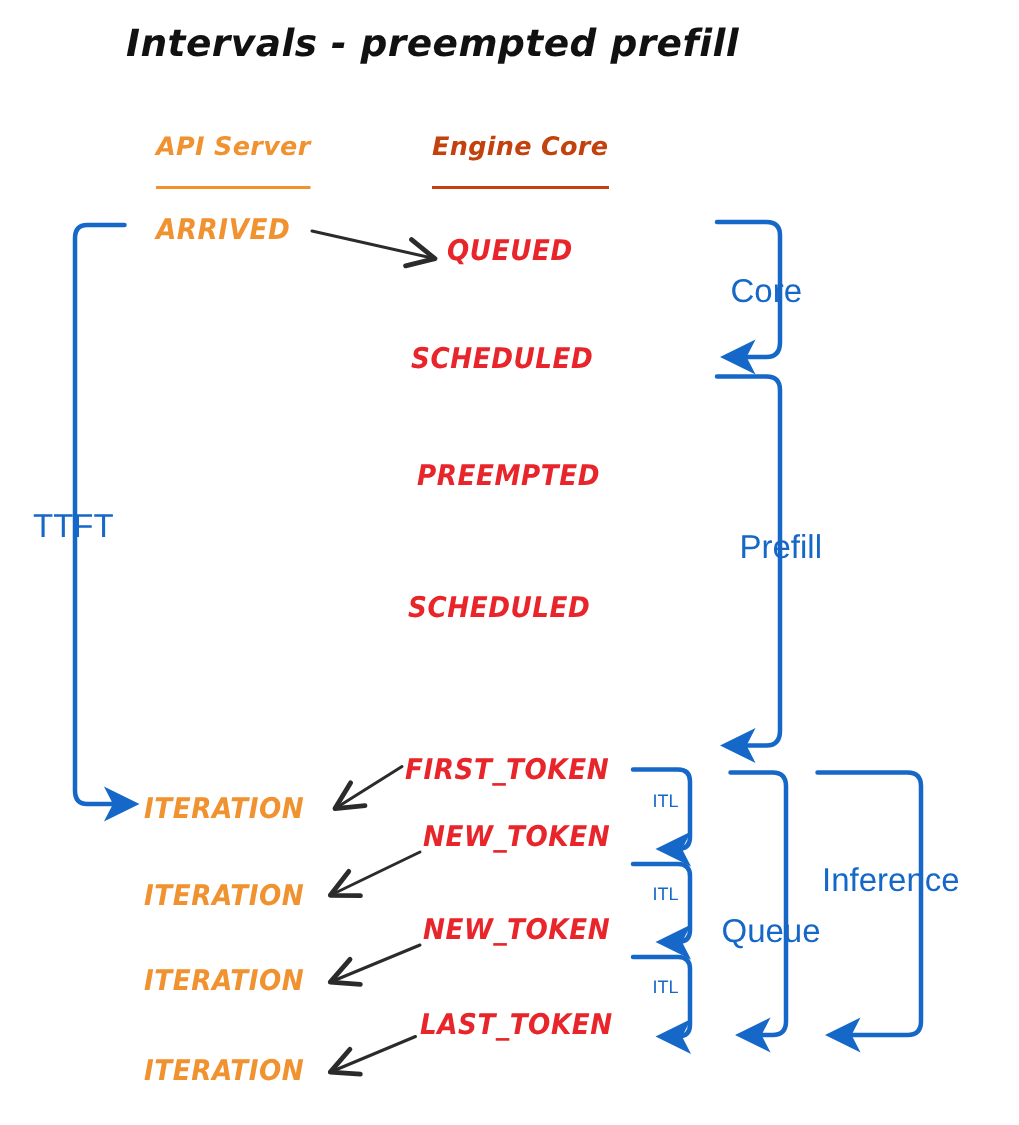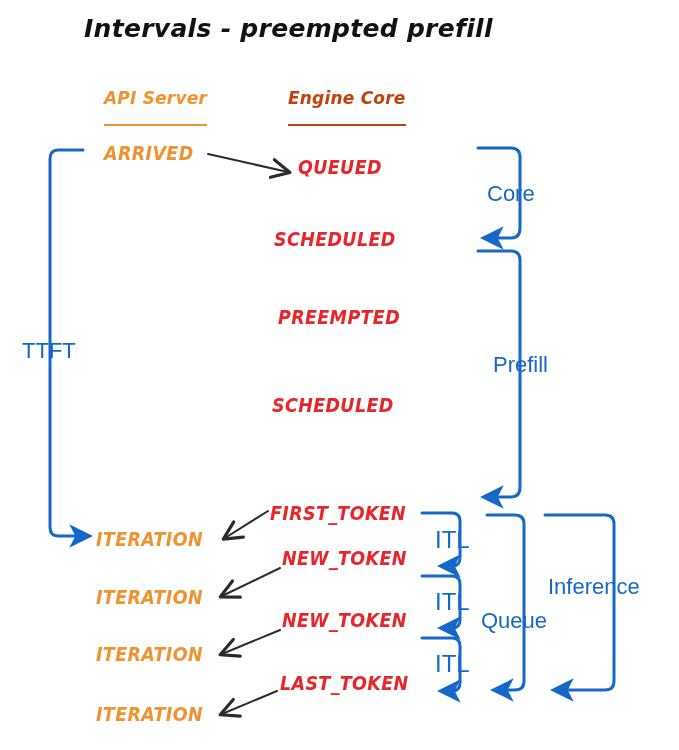--- a/index.html
+++ b/index.html
@@ -64,21 +64,21 @@
   .state.red    { color: #e8252a; }
 
   
   .interval {
     font-family: "Liberation Sans", sans-serif;
     font-weight: normal;
     font-size: 22px;
     color: #1668c8;
   }
   .interval.small {
-    font-size: 24px;
+    font-size: 12px;
     text-align: right;
   }
 </style>
 </head>
 <body>
 
 <div id="canvas">
 
   <svg id="svg-layer" viewBox="0 0 679 750" xmlns="http://www.w3.org/2000/svg">
     <defs>

